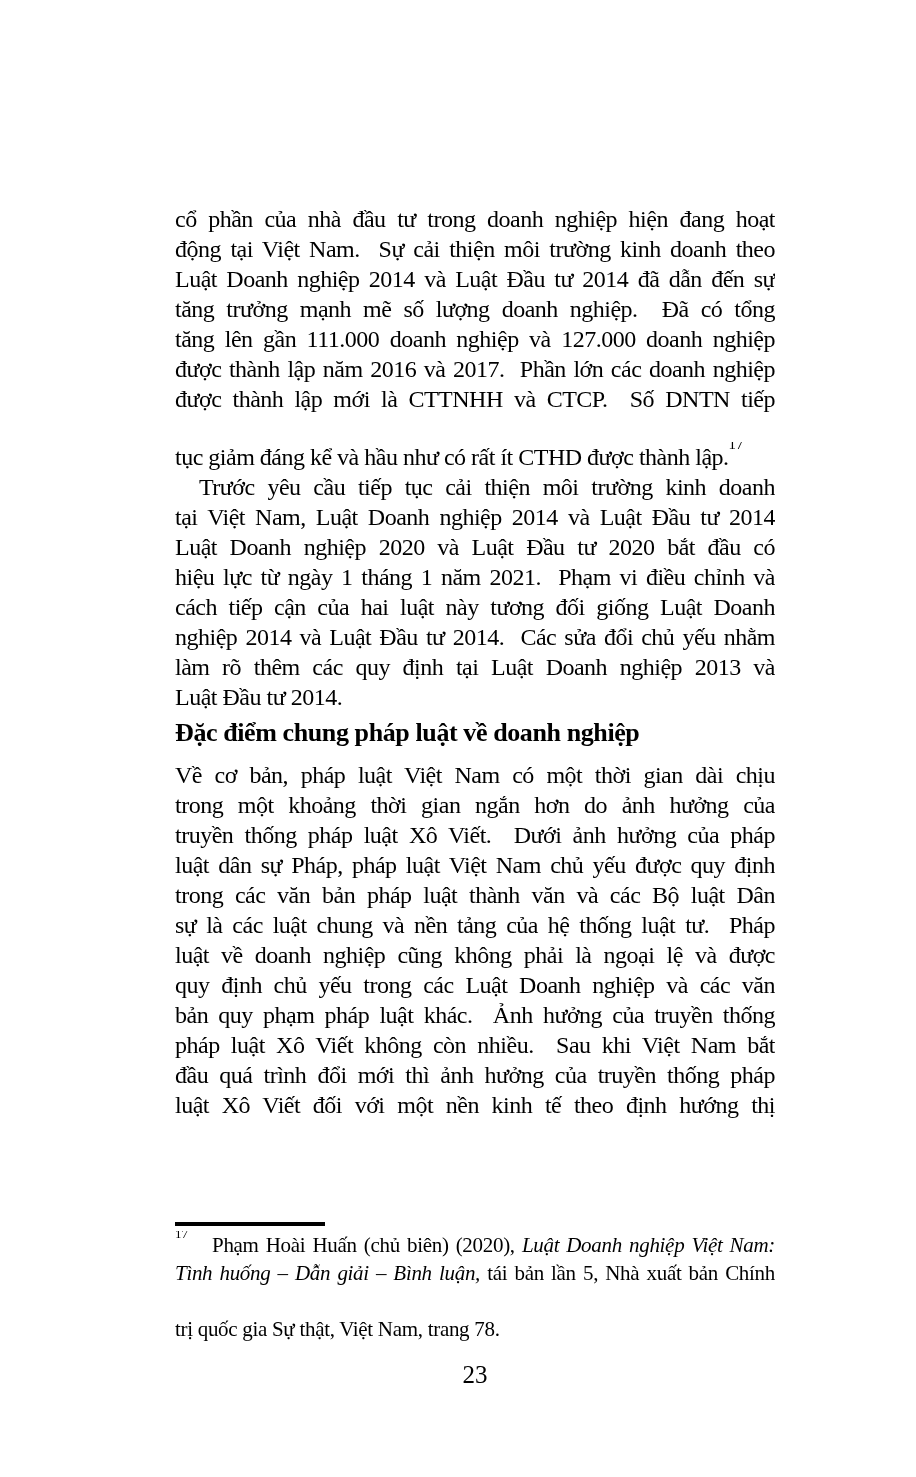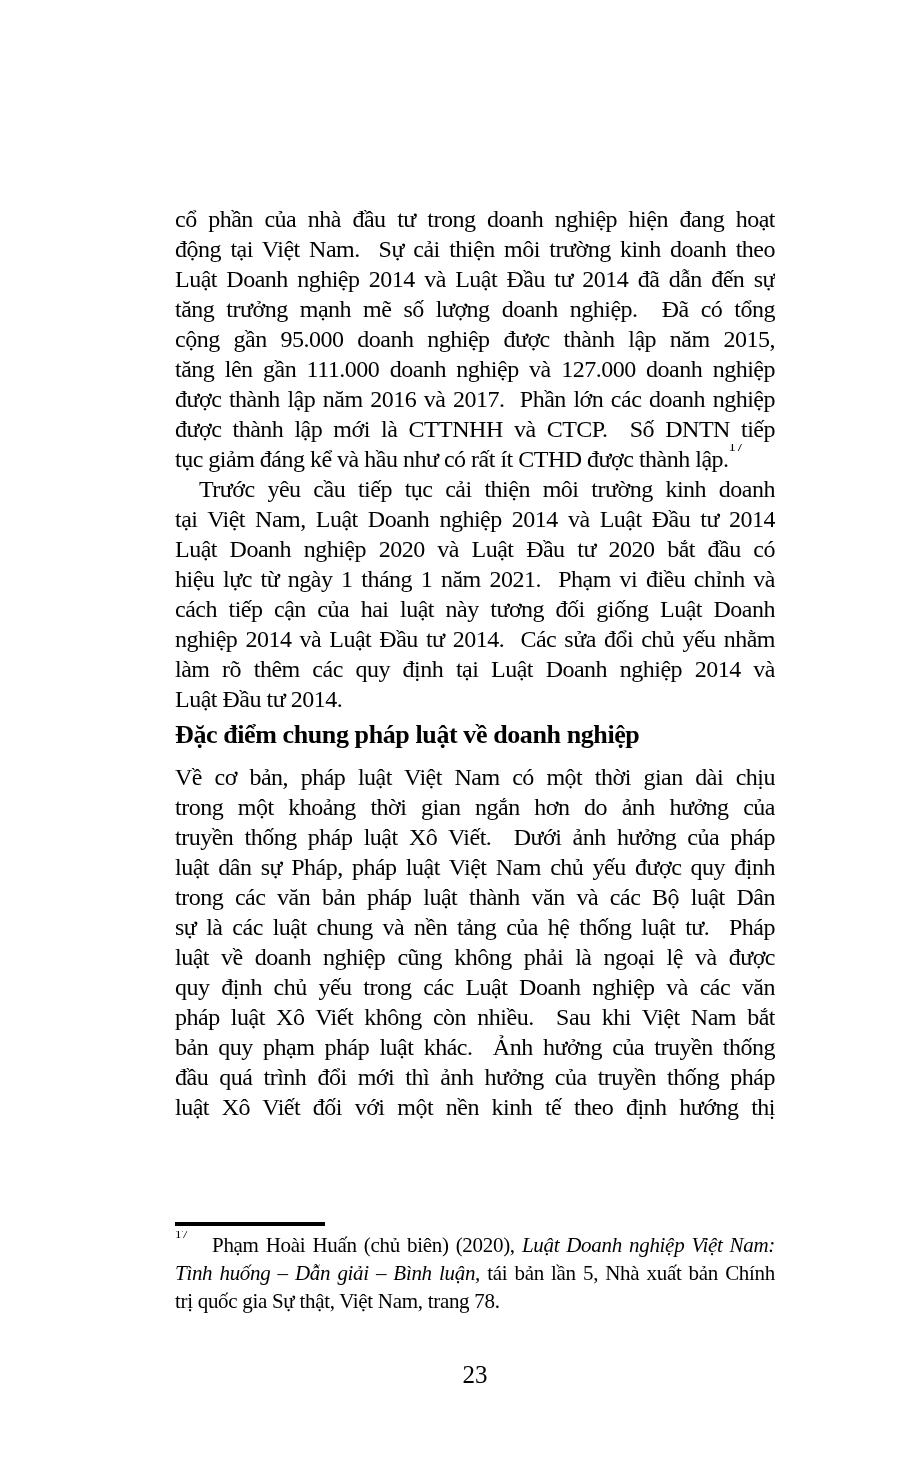--- a/index.html
+++ b/index.html
@@ -24,21 +24,21 @@
   .line {
     line-height: 30px;
     height: 30px;
     overflow: hidden;
     text-align: justify;
     text-align-last: justify;
     white-space: normal;
   }
   
   .endpara .line:last-child { text-align-last: left; }
-  .endline { text-align-last: left; }
+  .endline { text-align-last: left; margin-top: 28px; }
   
   .indent .line:first-child { text-indent: 24px; }
   .heading {
     font-weight: bold;
     font-size: 26px;
     line-height: 30px;
     margin-top: 6px;
     margin-bottom: 12px;
     letter-spacing: -0.4px;
   }
@@ -84,52 +84,51 @@
 <div class="page">
 
   <div class="content">
 
     <div>
       <div>
           <div class="line">cổ phần của nhà đầu tư trong doanh nghiệp hiện đang hoạt</div>
           <div class="line">động tại Việt Nam.&nbsp; Sự cải thiện môi trường kinh doanh theo</div>
           <div class="line">Luật Doanh nghiệp 2014 và Luật Đầu tư 2014 đã dẫn đến sự</div>
           <div class="line">tăng trưởng mạnh mẽ số lượng doanh nghiệp.&nbsp; Đã có tổng</div>
-          <div class="line">cộng gần 95.000 doanh nghiệp được thành lập năm 2015,</div>
           <div class="line">tăng lên gần 111.000 doanh nghiệp và 127.000 doanh nghiệp</div>
           <div class="line">được thành lập năm 2016 và 2017.&nbsp; Phần lớn các doanh nghiệp</div>
           <div class="line">được thành lập mới là CTTNHH và CTCP.&nbsp; Số DNTN tiếp</div>
         </div>
       <div class="line endline"><span>tục giảm đáng kể và hầu như có rất ít CTHD được thành lập.</span><sup>17</sup></div>
     </div>
 
     <div class="indent endpara">
         <div class="line">Trước yêu cầu tiếp tục cải thiện môi trường kinh doanh</div>
         <div class="line">tại Việt Nam, Luật Doanh nghiệp 2014 và Luật Đầu tư 2014</div>
         <div class="line">Luật Doanh nghiệp 2020 và Luật Đầu tư 2020 bắt đầu có</div>
         <div class="line">hiệu lực từ ngày 1 tháng 1 năm 2021.&nbsp; Phạm vi điều chỉnh và</div>
         <div class="line">cách tiếp cận của hai luật này tương đối giống Luật Doanh</div>
         <div class="line">nghiệp 2014 và Luật Đầu tư 2014.&nbsp; Các sửa đổi chủ yếu nhằm</div>
-        <div class="line">làm rõ thêm các quy định tại Luật Doanh nghiệp 2014 và</div>
+        <div class="line">làm rõ thêm các quy định tại Luật Doanh nghiệp 2013 và</div>
         <div class="line">Luật Đầu tư 2014.</div>
       </div>
 
     <div class="heading">Đặc điểm chung pháp luật về doanh nghiệp</div>
 
     <div>
         <div class="line">Về cơ bản, pháp luật Việt Nam có một thời gian dài chịu</div>
         <div class="line">trong một khoảng thời gian ngắn hơn do ảnh hưởng của</div>
         <div class="line">truyền thống pháp luật Xô Viết.&nbsp; Dưới ảnh hưởng của pháp</div>
         <div class="line">luật dân sự Pháp, pháp luật Việt Nam chủ yếu được quy định</div>
         <div class="line">trong các văn bản pháp luật thành văn và các Bộ luật Dân</div>
         <div class="line">sự là các luật chung và nền tảng của hệ thống luật tư.&nbsp; Pháp</div>
         <div class="line">luật về doanh nghiệp cũng không phải là ngoại lệ và được</div>
         <div class="line">quy định chủ yếu trong các Luật Doanh nghiệp và các văn</div>
+        <div class="line">bản quy phạm pháp luật khác.&nbsp; Ảnh hưởng của truyền thống</div>
         <div class="line">pháp luật Xô Viết không còn nhiều.&nbsp; Sau khi Việt Nam bắt</div>
-        <div class="line">bản quy phạm pháp luật khác.&nbsp; Ảnh hưởng của truyền thống</div>
         <div class="line">đầu quá trình đổi mới thì ảnh hưởng của truyền thống pháp</div>
         <div class="line">luật Xô Viết đối với một nền kinh tế theo định hướng thị</div>
       </div>
 
   </div>
 
   <div class="footnote">
     <div class="fn-sep"></div>
     <div class="fn-line"><sup>17</sup><span class="fn-gap"></span><span>Phạm Hoài Huấn (chủ biên) (2020),</span> <i>Luật Doanh nghiệp Việt Nam:</i></div>
     <div class="fn-line"><i>Tình huống – Dẫn giải – Bình luận,</i> <span>tái bản lần 5, Nhà xuất bản Chính</span></div>

